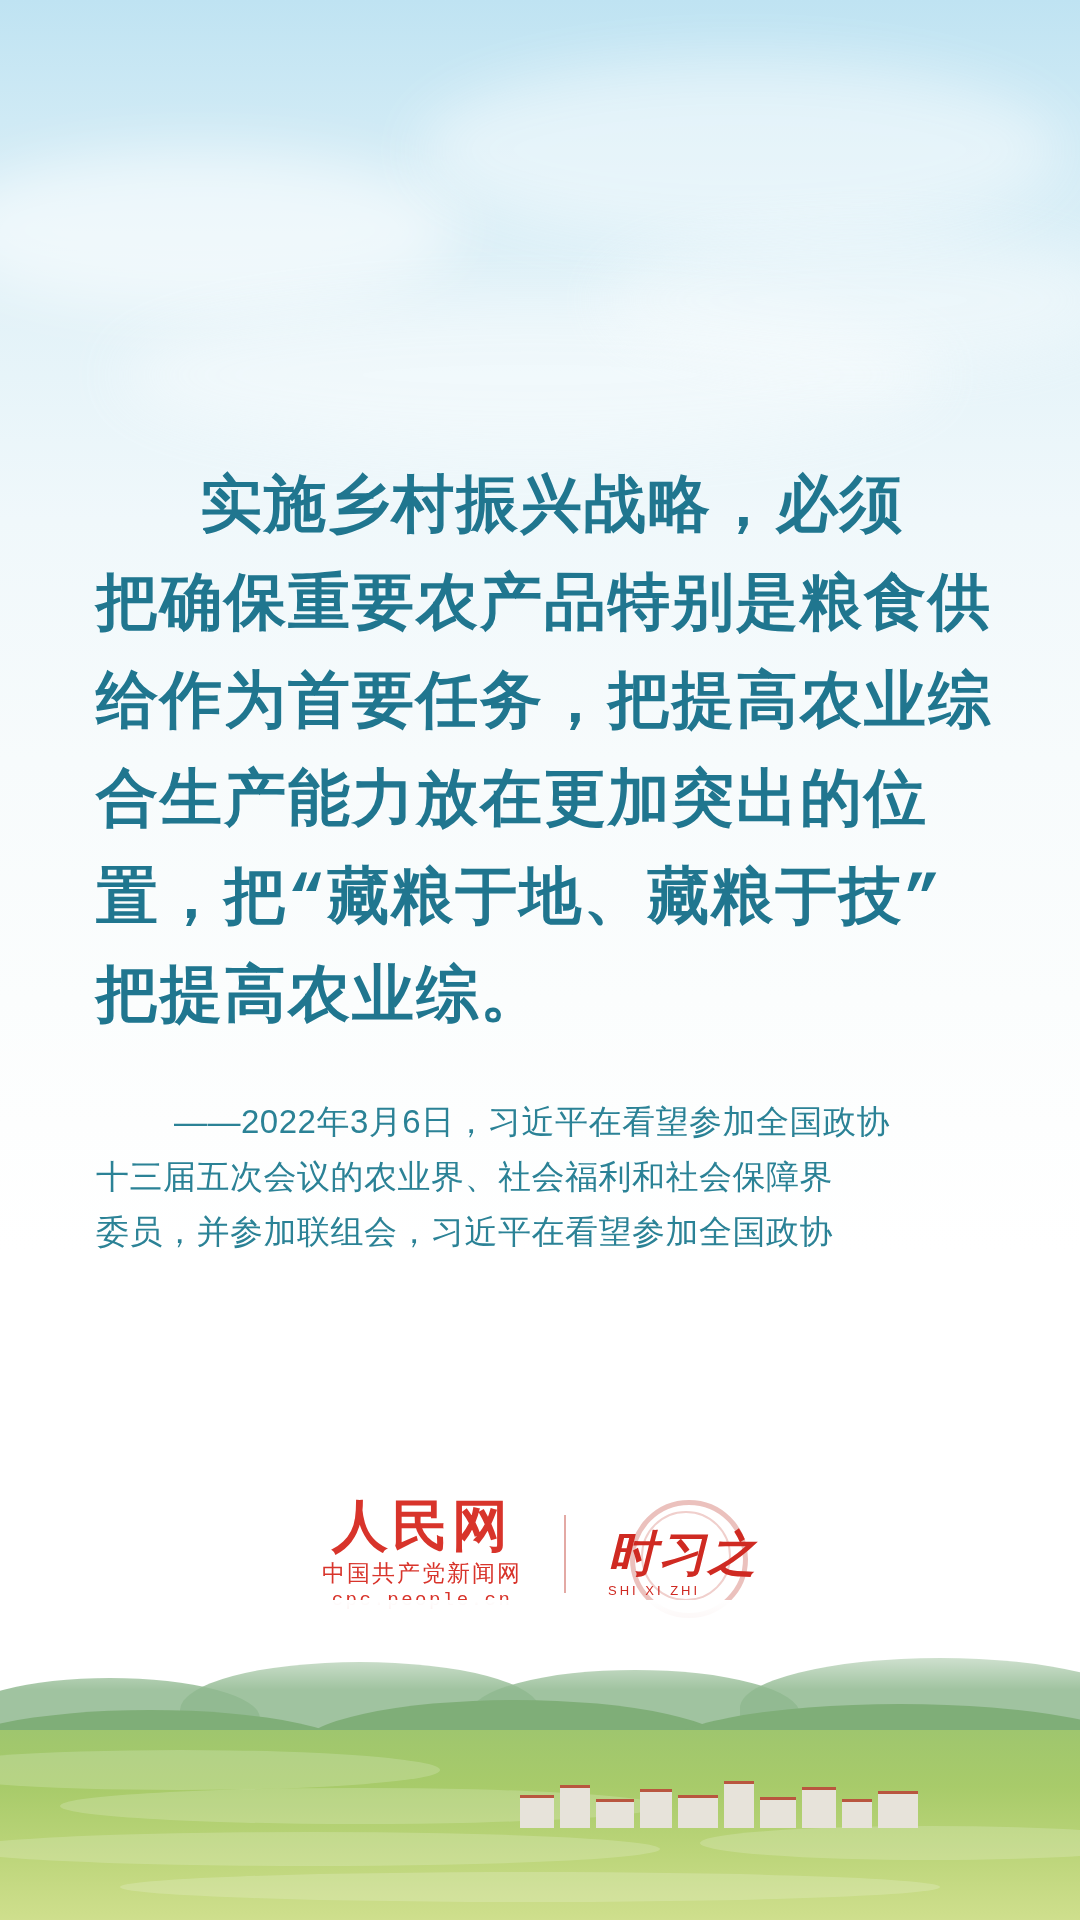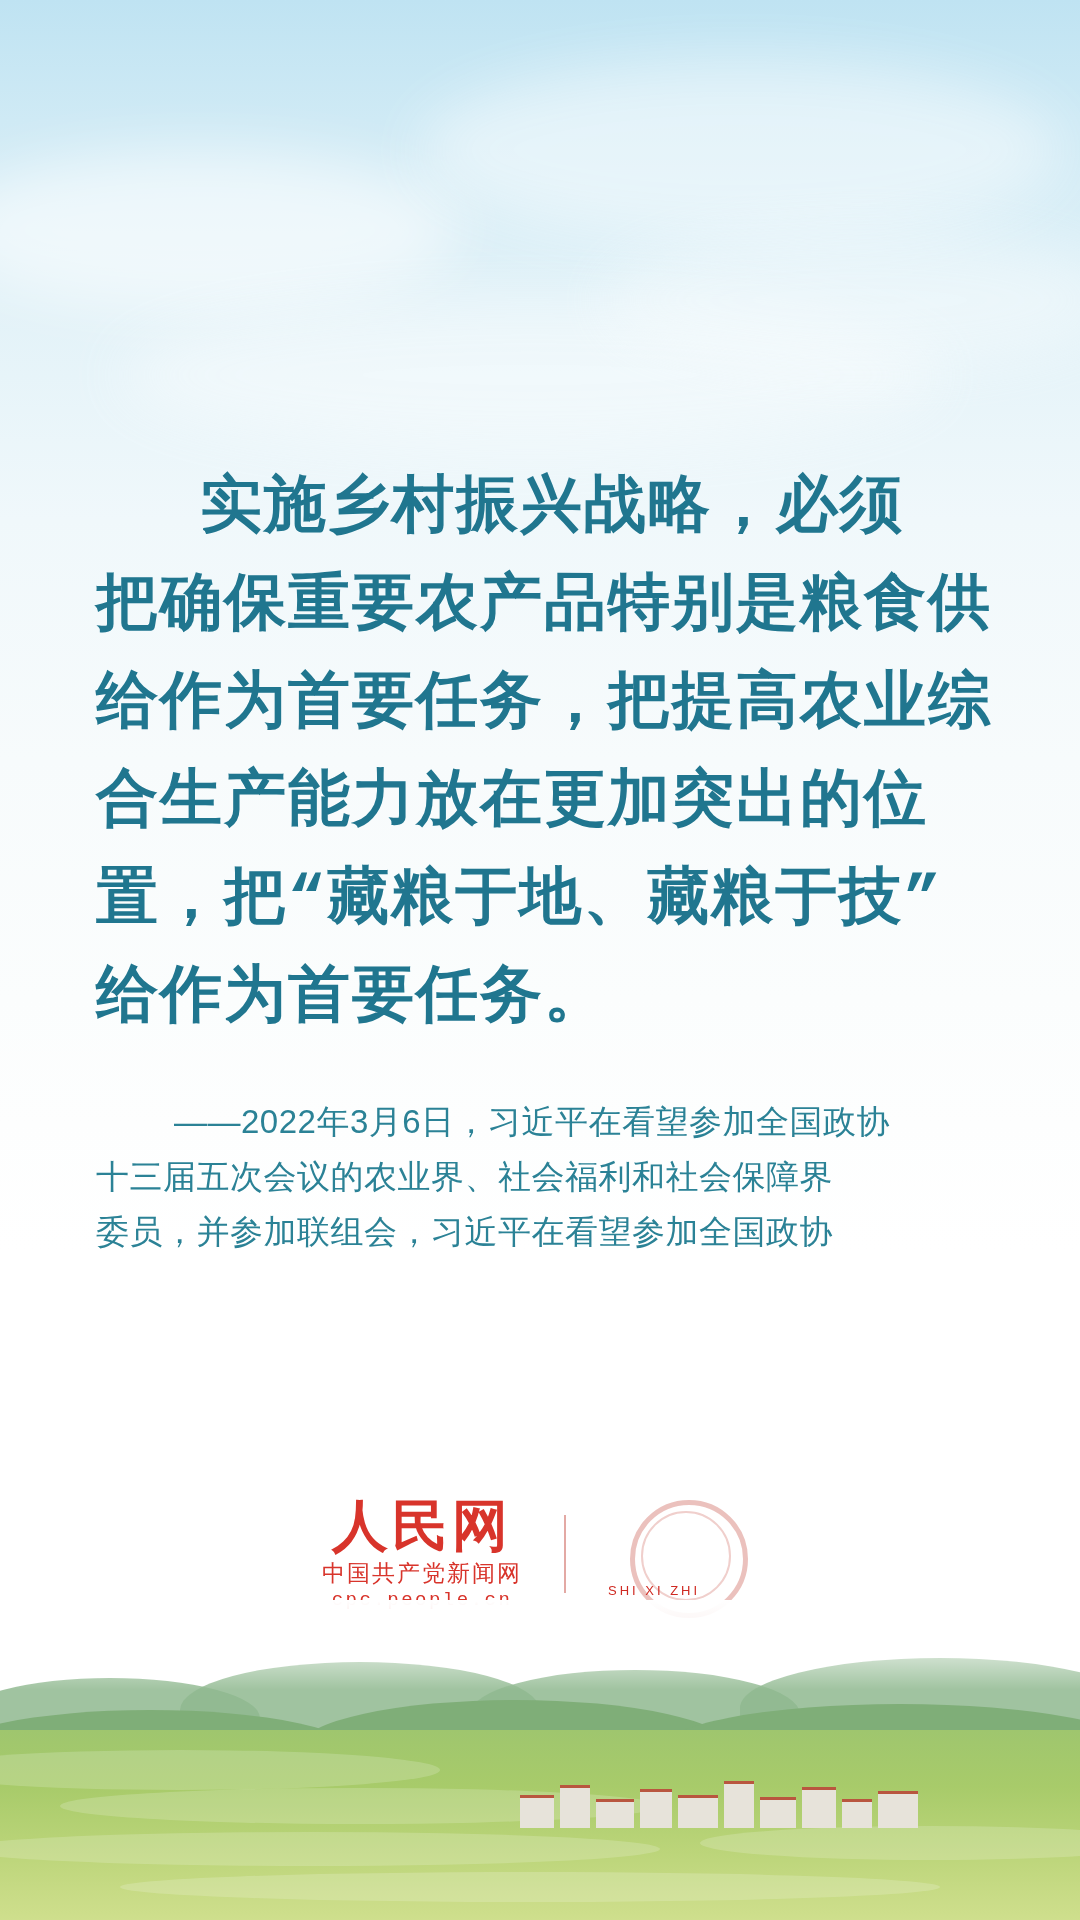--- a/index.html
+++ b/index.html
@@ -236,39 +236,40 @@
   <div class="cloud c2"></div>
   <div class="cloud c3"></div>
   <div class="cloud c4"></div>
 
   <div class="quote-wrap">
     <div class="quote-line indent">实施乡村振兴战略，必须</div>
     <div class="quote-line">把确保重要农产品特别是粮食供</div>
     <div class="quote-line">给作为首要任务，把提高农业综</div>
     <div class="quote-line">合生产能力放在更加突出的位</div>
     <div class="quote-line">置，把“藏粮于地、藏粮于技”</div>
-    <div class="quote-line">给作为首要任务。</div>
+    <div class="quote-line">把提高农业综。</div>
   </div>
 
   <div class="source-wrap">
     <div class="source-line first">——2022年3月6日，习近平在看望参加全国政协</div>
     <div class="source-line">十三届五次会议的农业界、社会福利和社会保障界</div>
     <div class="source-line">委员，并参加联组会，习近平在看望参加全国政协</div>
   </div>
 
   <div class="logo-row">
     <div class="logo-people">
       <div class="lp-main">人民网</div>
       <div class="lp-sub">中国共产党新闻网</div>
       <div class="lp-url">cpc.people.cn</div>
     </div>
     <div class="logo-sep"></div>
     <div class="logo-shi">
       <div class="ring"></div>
       <div class="ring2"></div>
+      <div class="shi-text">时习之</div>
       <div class="shi-pin">SHI XI ZHI</div>
     </div>
   </div>
 
   <div class="scene">
     <div class="hill far" style="left:-40px; top:78px; width:300px; height:80px;"></div>
     <div class="hill far" style="left:180px; top:62px; width:360px; height:96px;"></div>
     <div class="hill far" style="left:470px; top:70px; width:330px; height:88px;"></div>
     <div class="hill far" style="left:740px; top:58px; width:400px; height:100px;"></div>
     <div class="hill mid" style="left:-60px; top:110px; width:420px; height:90px;"></div>

